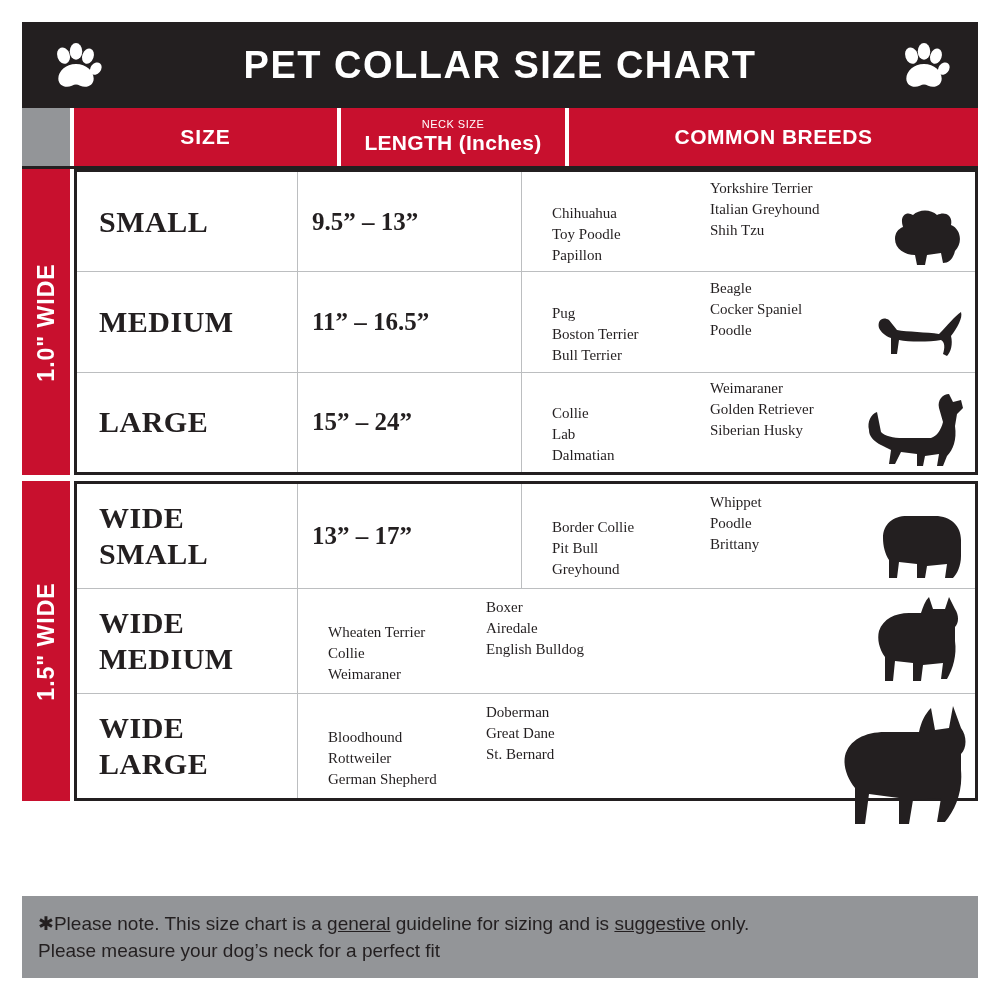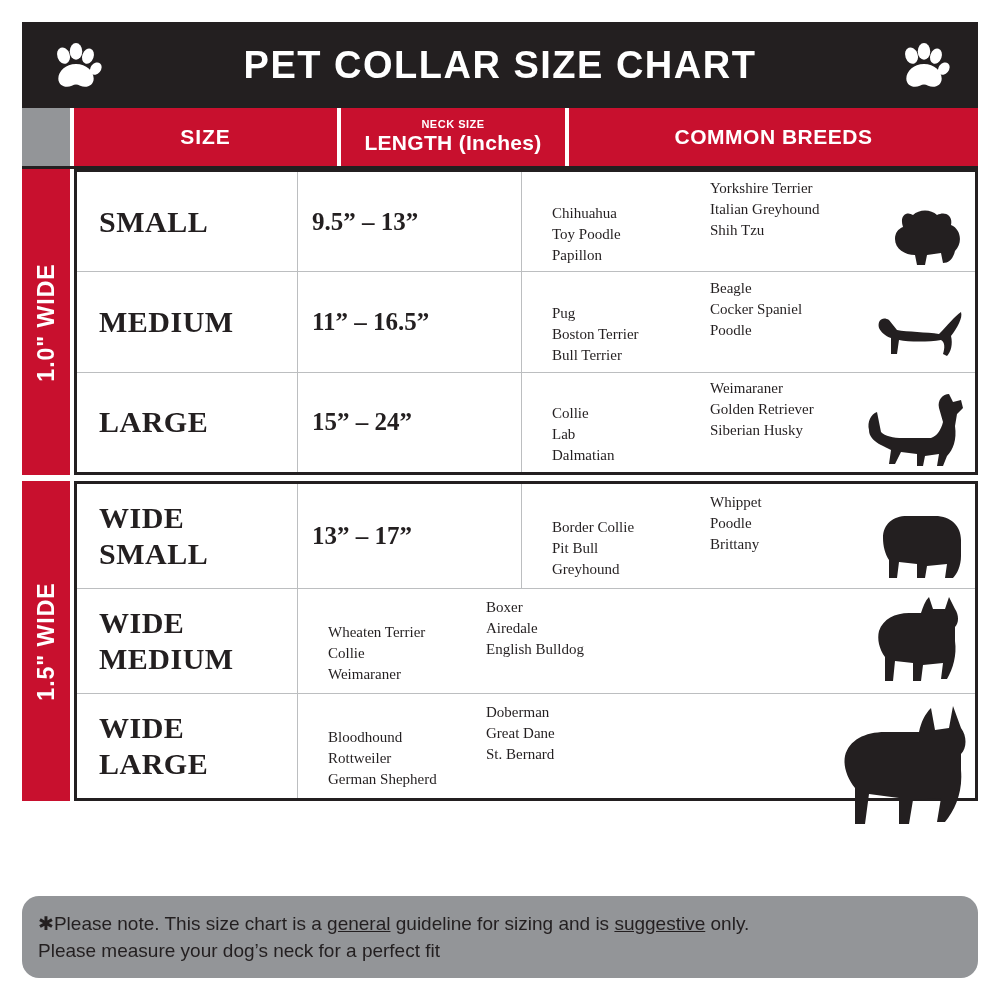--- a/index.html
+++ b/index.html
@@ -66,21 +66,21 @@
     align-items: center;
     justify-content: center;
     font-weight: bold;
     margin-right: 4px;
   }
   .colhead .hcell:last-child { margin-right: 0; }
   .hc-size   { width: 263px; font-size: 21px; letter-spacing: 1px; }
   .hc-length { width: 224px; }
   .hc-breeds { flex: 1 1 auto; font-size: 21px; letter-spacing: .5px; }
   .hc-length .small-label {
-    font-size: 11px; font-weight: bold; letter-spacing: .5px;
+    font-size: 11px; font-weight: normal; letter-spacing: .5px;
     line-height: 11px; margin-bottom: 1px;
   }
   .hc-length .main-label {
     font-size: 21px; font-weight: bold; letter-spacing: .3px;
   }
 
   
   .body-area {
     flex: 1 1 auto;
     display: flex;
@@ -186,21 +186,20 @@
   }
 
   
   .footer {
     flex: 0 0 auto;
     background: #939598;
     padding: 14px 16px 14px 16px;
     color: #231f20;
     font-size: 19px;
     line-height: 27px;
-    border-radius: 17px;
   }
   .footer u { text-decoration: underline; }
   .footer .star { font-size: 19px; }
 </style>
 </head>
 <body>
 
 <div id="page">
   <div class="frame">
 

